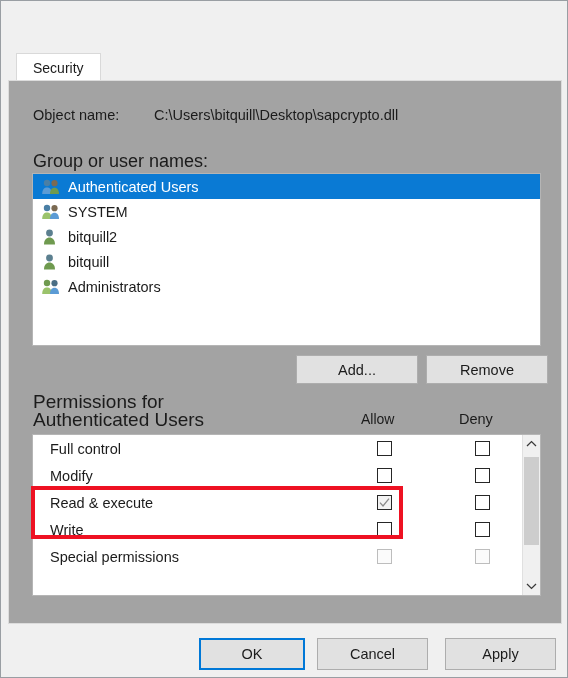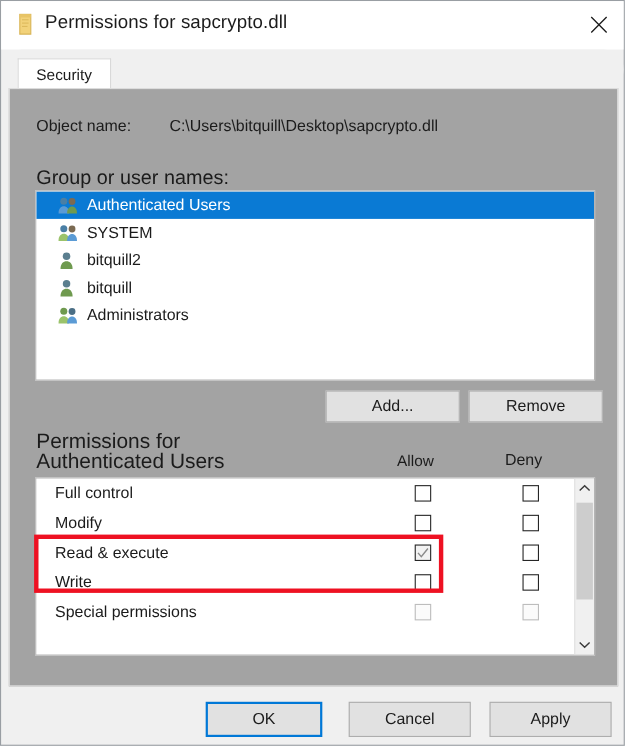--- a/index.html
+++ b/index.html
@@ -125,21 +125,21 @@
     background: #ffffff;
     border: 1px solid #b5b5b5;
     box-sizing: border-box;
     overflow: hidden;
   }
   .user-row {
     position: relative;
     height: 25px;
     display: flex;
     align-items: center;
-    padding-left: 19px;
+    padding-left: 8px;
     box-sizing: border-box;
     cursor: default;
   }
   .user-row.selected {
     background: #0a7ad4;
   }
   .user-row .uicon {
     width: 20px; height: 18px;
     margin-right: 7px;
     flex: 0 0 auto;
@@ -274,55 +274,40 @@
     left: 30px; top: 485px;
     width: 372px; height: 53px;
     border: 4px solid #ee1122;
     box-sizing: border-box;
     pointer-events: none;
   }
 
   
   .btn-ok {
     position: absolute;
-    left: 186px; top: 637px;
+    left: 198px; top: 637px;
     width: 106px; height: 32px;
     border: 2px solid #0078d7;
   }
   .btn-cancel {
     position: absolute;
     left: 316px; top: 637px;
     width: 111px; height: 32px;
   }
   .btn-apply {
     position: absolute;
     left: 444px; top: 637px;
     width: 111px; height: 32px;
   }
 </style>
 </head>
 <body>
 
 <div class="dialog">
 
-  <div class="titlebar">
-    <span class="title-icon">
-      <svg width="16" height="20" viewBox="0 0 16 20">
-        <path d="M3 1 L13 1 L13 19 L3 19 Z" fill="#f2d27a" stroke="#d8b455" stroke-width="1"></path>
-        <path d="M3 1 L13 1 L13 4 L3 4 Z" fill="#e8c466"></path>
-        <path d="M5 6 L11 6 M5 9 L11 9 M5 12 L10 12" stroke="#d8b455" stroke-width="0.8"></path>
-      </svg>
-    </span>
-    <div class="title-text">Permissions for sapcrypto.dll</div>
-    <div class="close-btn">
-      <svg width="17" height="17" viewBox="0 0 17 17">
-        <path d="M1.5 1.5 L15.5 15.5 M15.5 1.5 L1.5 15.5" stroke="#1b1b1b" stroke-width="1.2" fill="none"></path>
-      </svg>
-    </div>
-  </div>
 
   <div class="tabstrip">
     <div class="tab">
       <span>Security</span>
     </div>
   </div>
 
   <div class="tabpage">
 
     <div class="obj-label">Object name:</div>

